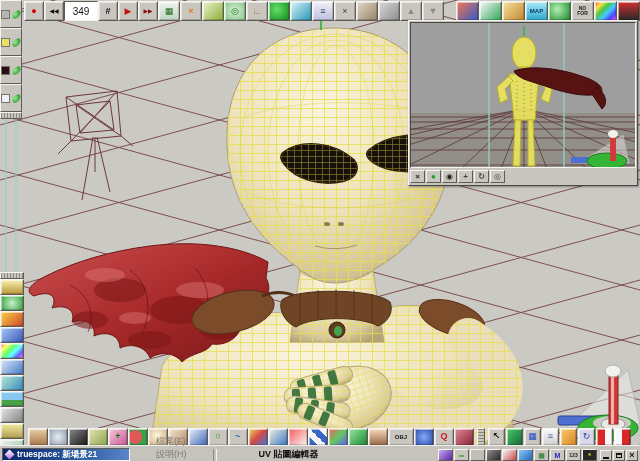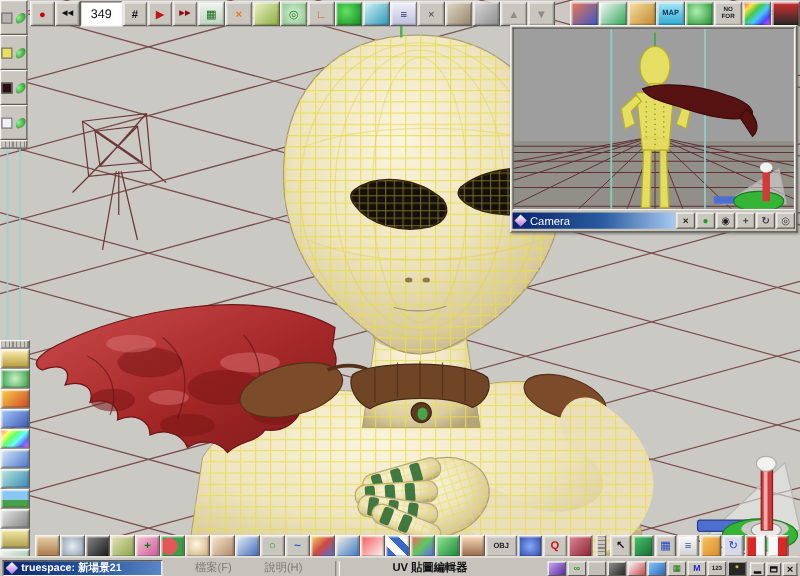--- a/index.html
+++ b/index.html
@@ -424,24 +424,20 @@
         <g>
           <path d="M168 140 L212 112 L218 140 Z" fill="rgba(230,230,230,.5)" stroke="#b0b0b0"></path>
           <rect x="160" y="134" width="40" height="6" fill="#4f6fd0"></rect>
           <ellipse cx="196" cy="138" rx="20" ry="8" fill="#35b535" stroke="#1d7a1d"></ellipse>
           <rect x="199" y="112" width="6" height="26" fill="#cf3b3b"></rect>
           <ellipse cx="202" cy="111" rx="5" ry="4" fill="#f2f2ee"></ellipse>
         </g>
       </svg>
     </div>
     <div id="camera-strip">
-      <div id="camera-titlebar">
-        <span class="cam-logo"></span>
-        <span>Camera</span>
-      </div>
       <div class="cam-btn">
         <span class="glyph">×</span>
       </div>
       <div id="cam-buttons" style="display:flex;gap:1px;">
           <div class="cam-btn">
             <span class="glyph" style="color: rgb(31, 160, 31);">●</span>
           </div>
           <div class="cam-btn">
             <span class="glyph" style="color: rgb(32, 32, 32);">◉</span>
           </div>
@@ -554,21 +550,21 @@
           <span class="glyph"></span>
         </div>
       </div>
   </div>
 
   <div id="taskbar">
     <div id="app-button">
       <span class="cam-logo" style="margin-right:4px;"></span>
       <span>truespace: 新場景21</span>
     </div>
-    <div id="taskbar-menus" style="display:flex;">
+    <div id="taskbar-menus" style="display:flex;flex-direction:column;">
         <span class="tb-menu">檔案(F)</span>
         <span class="tb-menu">說明(H)</span>
       </div>
     <div class="tb-sep"></div>
     <span id="panel-label">UV 貼圖編輯器</span>
     <div id="tray">
         <div class="tray-btn" style="background: linear-gradient(135deg, rgb(200, 168, 240), rgb(88, 40, 160));">
           <span class="glyph"></span>
         </div>
         <div class="tray-btn">

